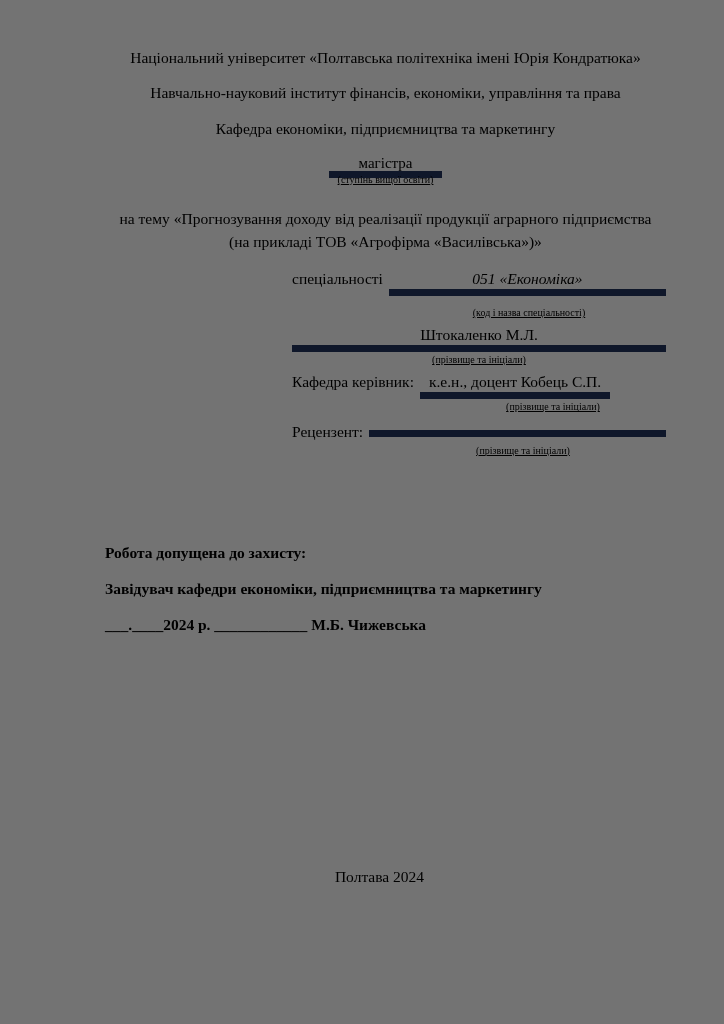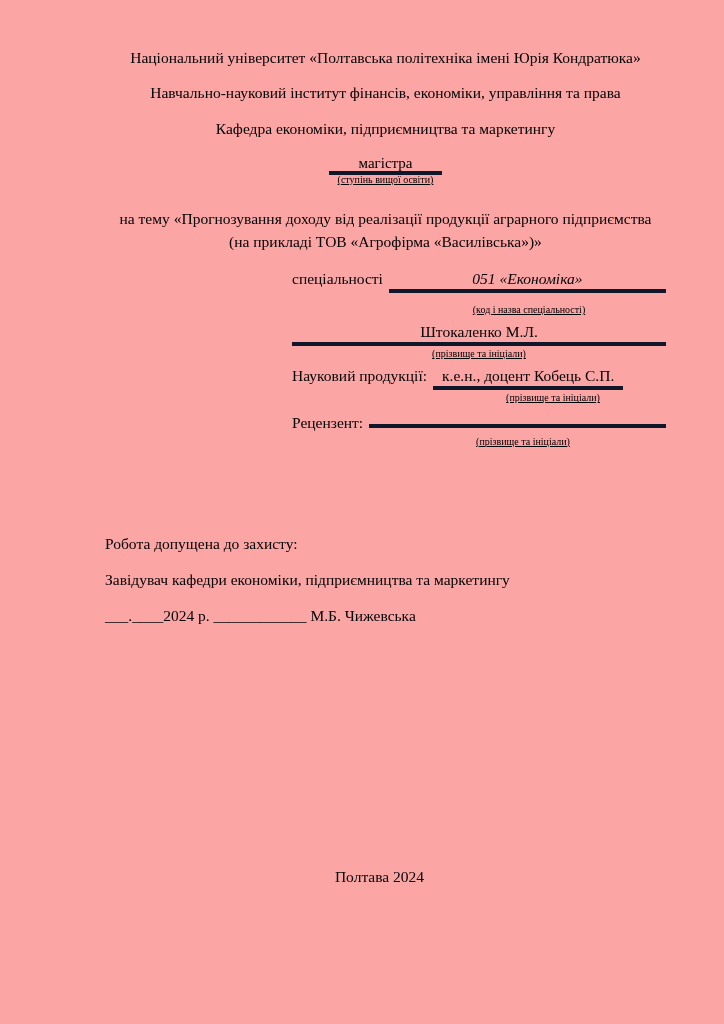--- a/index.html
+++ b/index.html
@@ -1,20 +1,20 @@
 <!DOCTYPE html>
 <html><head>
 <meta charset="utf-8">
 <style>
   * { margin: 0; padding: 0; box-sizing: border-box; }
   html, body { background: #ffffff; }
   .page {
     width: 724px;
     height: 1024px;
-    background: #fca5a5;
+    background: #737373;
     color: #000000;
     font-family: "Liberation Serif", "DejaVu Serif", serif;
     font-size: 15.5px;
     padding: 48px 58px 0 105px;
     overflow: hidden;
     position: relative;
   }
   .header p {
     text-align: center;
     margin-bottom: 16px;
@@ -25,21 +25,21 @@
     font-size: 23px;
     font-weight: bold;
     margin-top: 90px;
     letter-spacing: 0.2px;
   }
   .degree-line {
     text-align: center;
     margin-top: 9px;
   }
   .u {
-    border-bottom: 4px solid #0f172a;
+    border-bottom: 7px solid #0f172a;
   }
   .degree-line .u {
     padding: 0 30px;
     font-size: 15px;
   }
   .note {
     font-size: 10px;
     line-height: 1.3;
     text-align: center;
     text-decoration: underline;
@@ -70,21 +70,21 @@
   .italic { font-style: italic; }
   .blank { min-height: 18px; }
   .note-spec { margin-left: 100px; margin-top: 10px; }
   .note-name { margin-top: 1px; }
   .note-sup  { margin-left: 148px; margin-top: 1px; }
   .note-rev  { margin-left: 88px;  margin-top: 1px; }
   .admission {
     margin-top: 86px;
     line-height: 1.25;
   }
-  .admission p { margin-bottom: 17px; }
+  .admission p { margin-bottom: 17px; font-weight: bold; }
   .footer {
     position: absolute;
     left: 93px;
     right: 58px;
     top: 868px;
     text-align: center;
   }
 </style>
 </head>
 <body>
@@ -113,21 +113,21 @@
       <span class="u grow italic gap">051 «Економіка»</span>
     </div>
     <div class="note note-spec">(код і назва спеціальності)</div>
 
     <div class="row">
       <span class="u grow">Штокаленко М.Л.</span>
     </div>
     <div class="note note-name">(прізвище та ініціали)</div>
 
     <div class="row">
-      <span>Науковий продукції:</span>
+      <span>Кафедра керівник:</span>
       <span class="u pad-u gap">к.е.н., доцент Кобець С.П.</span>
     </div>
     <div class="note note-sup">(прізвище та ініціали)</div>
 
     <div class="row">
       <span>Рецензент:</span>
       <span class="u grow blank gap"></span>
     </div>
     <div class="note note-rev">(прізвище та ініціали)</div>
 

